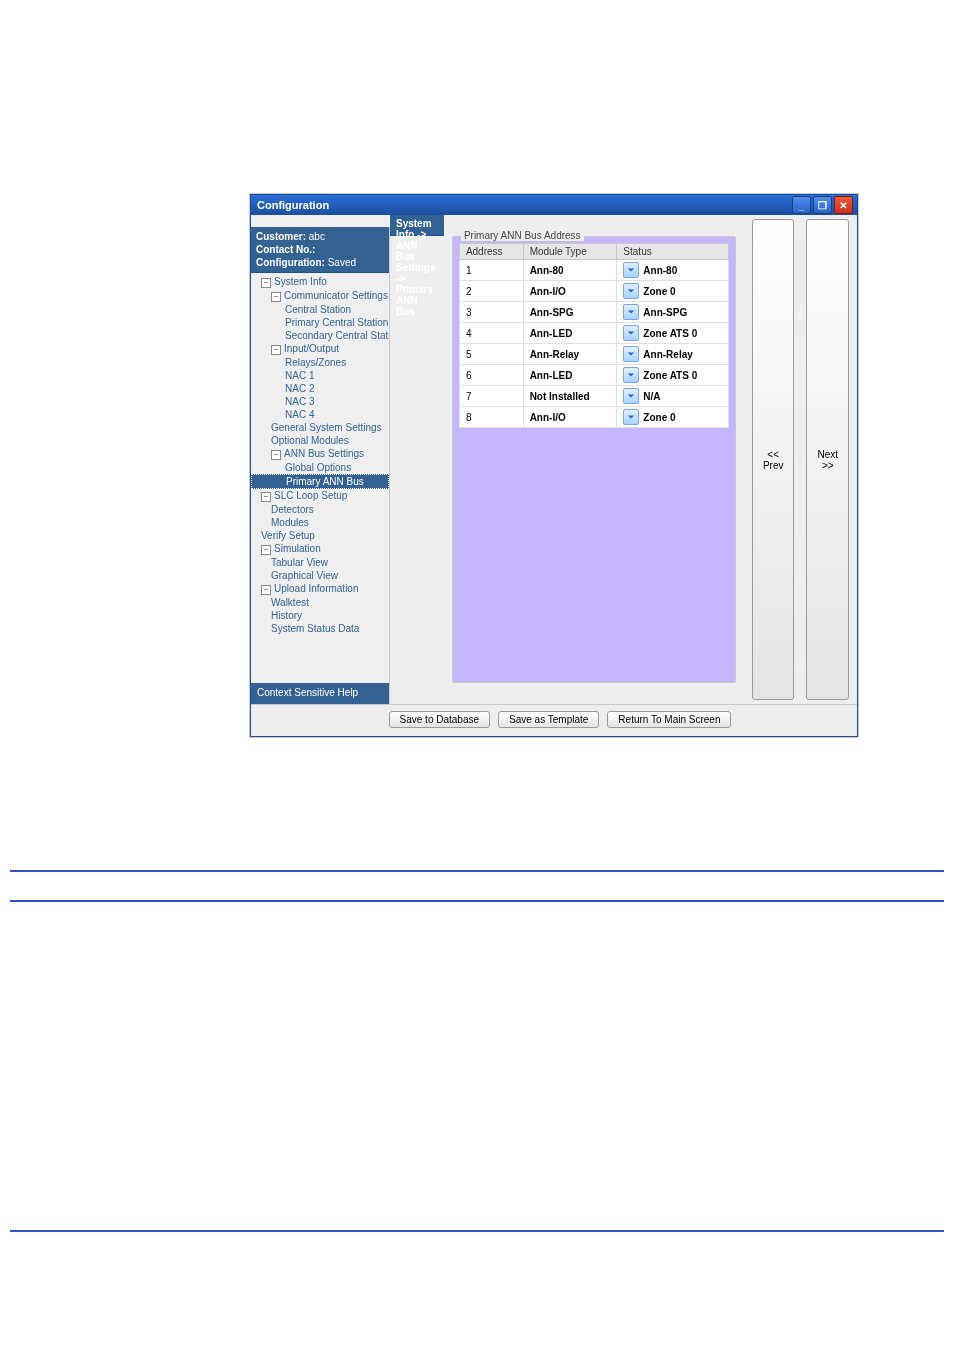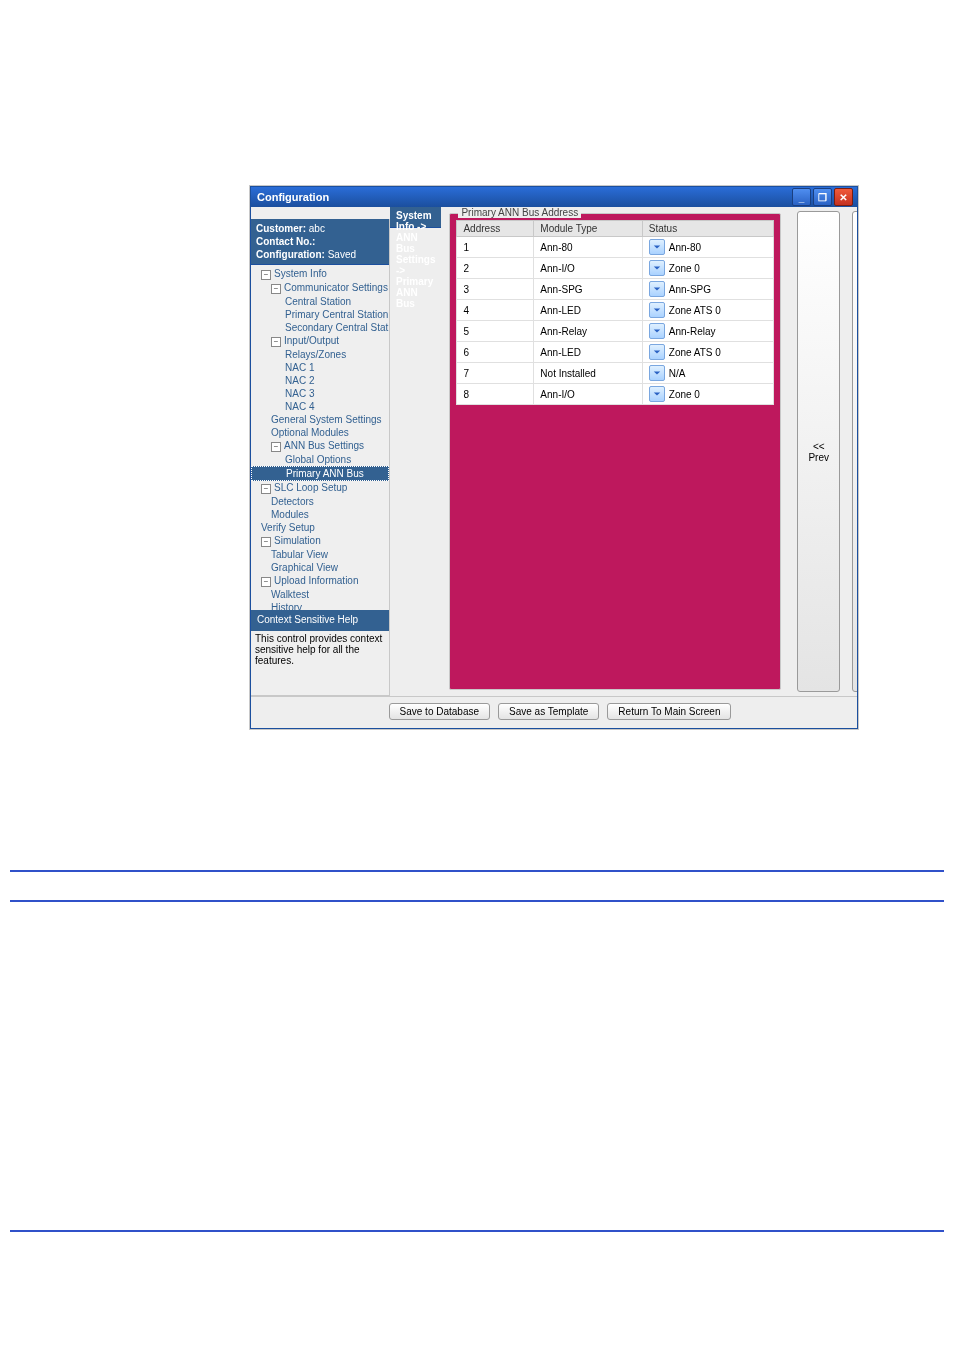--- a/index.html
+++ b/index.html
@@ -10,21 +10,21 @@
   }
   .page {
     width: 954px;
     height: 1350px;
     position: relative;
     background: #fff;
   }
   .app-window {
     position: absolute;
     left: 250px;
-    top: 186px;
+    top: 194px;
     width: 606px;
     height: 541px;
     border: 1px solid #1b4f9e;
     background: #efefef;
     box-shadow: 0 0 0 1px #c8c8c8;
   }
   .titlebar {
     display: flex;
     align-items: center;
     justify-content: space-between;
@@ -113,57 +113,57 @@
     background:#336191;
     color:#fff;
     font-weight:bold;
     font-size:10px;
     padding:3px 6px;
     border-bottom:1px solid #1b4f9e;
     height: 14px;
   }
 
   .groupbox {
-    margin: 6px 8px;
+    margin: 21px 8px;
     border:1px solid #c8c8c8;
     border-radius:2px;
     padding: 6px;
-    background:#be185d;
+    background:#c4b5fd;
     position:relative;
     flex:1;
   }
   .groupbox > .legend {
     position:absolute;
     top:-7px; left:8px;
     background:#eeeeee;
     padding:0 3px;
     font-size:10px;
     color:#444;
   }
   table.grid {
     border-collapse:collapse;
-    width: 318px;
+    width: 270px;
     font-size:10px;
     background:#fff;
     border:1px solid #c8c8c8;
   }
   table.grid th {
     background:#e6e6e6;
     font-weight:normal;
     text-align:left;
     padding:2px 6px;
     border:1px solid #c8c8c8;
     color:#333;
   }
   table.grid td {
     padding:2px 6px;
     border:1px solid #e0e0e0;
   }
   .dd {
-    display:flex; align-items:center; gap:4px;
+    display:flex; align-items:center; gap:4px;font-weight:bold;
   }
   .dd-arrow {
     width:14px;height:14px;
     background: linear-gradient(#dff0ff,#aad2ff);
     border:1px solid #7aa7e0;
     border-radius:2px;
     display:flex;align-items:center;justify-content:center;
   }
   .dd-arrow svg{ width:8px;height:8px; }
 
@@ -249,21 +249,20 @@
               <div class="tree-item lv1"><span>Graphical View</span></div>
               <div class="tree-item lv0"><span class="expander">−</span><span>Upload Information</span></div>
               <div class="tree-item lv1"><span>Walktest</span></div>
               <div class="tree-item lv1"><span>History</span></div>
               <div class="tree-item lv1"><span>System Status Data</span></div>
             </div>
 
           <div class="help-block">
             <div class="helptitle">Context Sensitive Help</div>
           </div>
-          <div class="help-body">This control provides context sensitive help for all the features.</div>
         </div>
 
         <div class="content">
           <div class="breadcrumb">System Info -&gt; ANN Bus Settings -&gt; Primary ANN Bus</div>
 
           <div class="groupbox">
             <div class="legend">Primary ANN Bus Address</div>
             <table class="grid" id="grid">
               <thead>
                   <tr>

